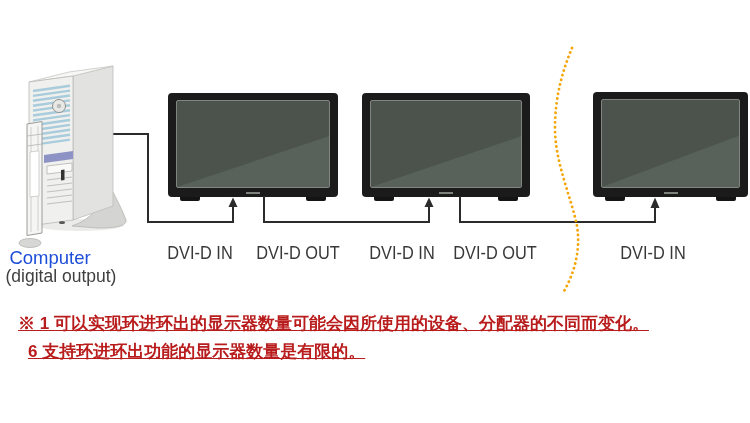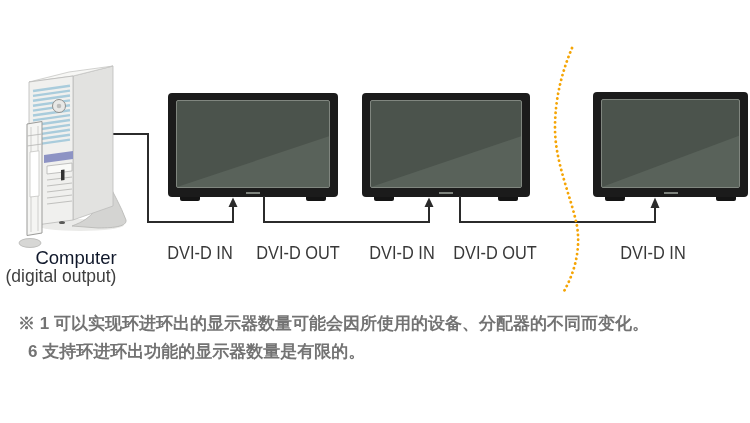--- a/index.html
+++ b/index.html
@@ -13,23 +13,23 @@
   .foot.r{right:12px;}
   .m1{left:168px;top:93px;width:170px;height:104px;}
   .m2{left:362px;top:93px;width:168px;height:104px;}
   .m3{left:593px;top:92px;width:155px;height:105px;}
   .plabel{position:absolute;top:242px;font-size:19px;line-height:1.15;color:#383838;transform:translateX(-50%) scaleX(0.86);white-space:nowrap;}
   .pl1{left:200px;}
   .pl2{left:298px;}
   .pl3{left:402px;}
   .pl4{left:495px;}
   .pl5{left:653px;}
-  .comp-label{position:absolute;top:247px;left:76px;transform:translateX(-50%);font-size:18.5px;color:#0f172a;white-space:nowrap;}
+  .comp-label{position:absolute;top:247px;left:50px;transform:translateX(-50%);font-size:18.5px;color:#1d4ed8;white-space:nowrap;}
   .comp-sub{position:absolute;top:266px;left:61px;transform:translateX(-50%);font-size:17.5px;color:#3f3f3f;white-space:nowrap;}
-  .note{position:absolute;color:#737373;font-size:17px;font-weight:600;white-space:nowrap;}
+  .note{position:absolute;color:#b91c1c;font-size:17px;font-weight:600;white-space:nowrap;text-decoration:underline;}
   .note1{left:18px;top:312px;}
   .note2{left:28px;top:340px;}
   svg.art{position:absolute;left:0;top:0;}
 </style>
 </head>
 <body>
 
 <div class="monitor m1">
   <div class="screen">
     <div class="glare"></div>

